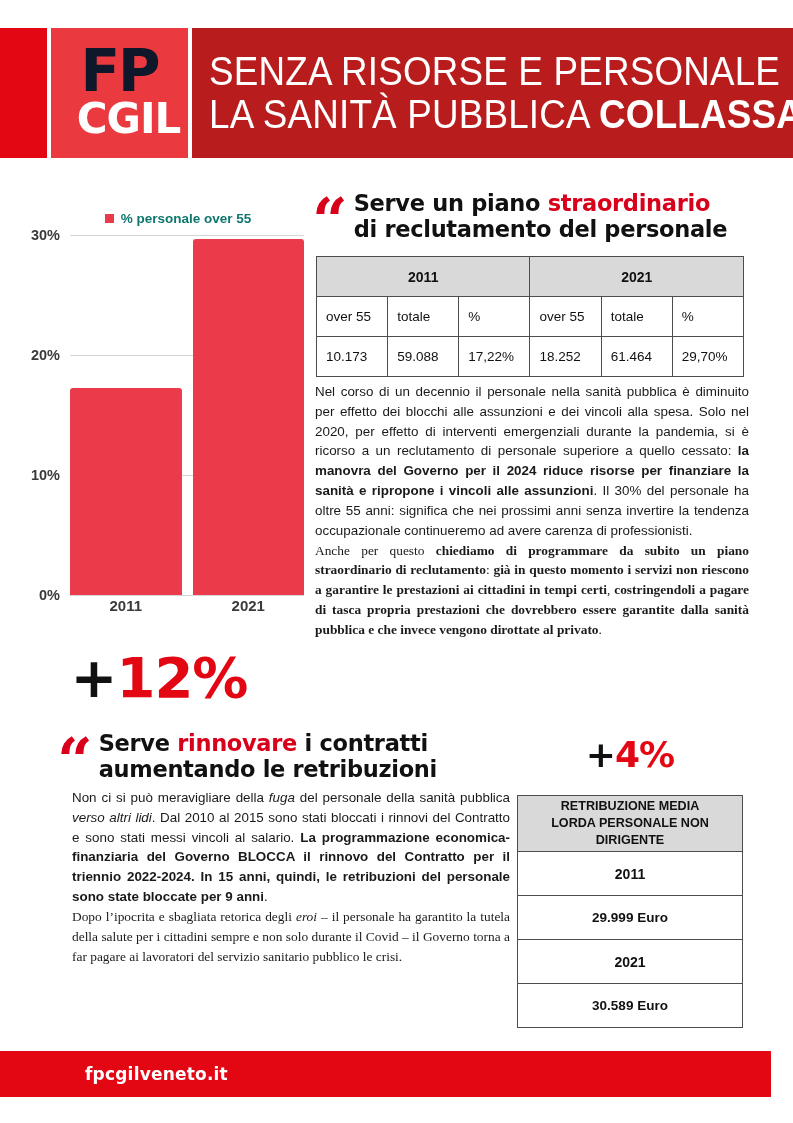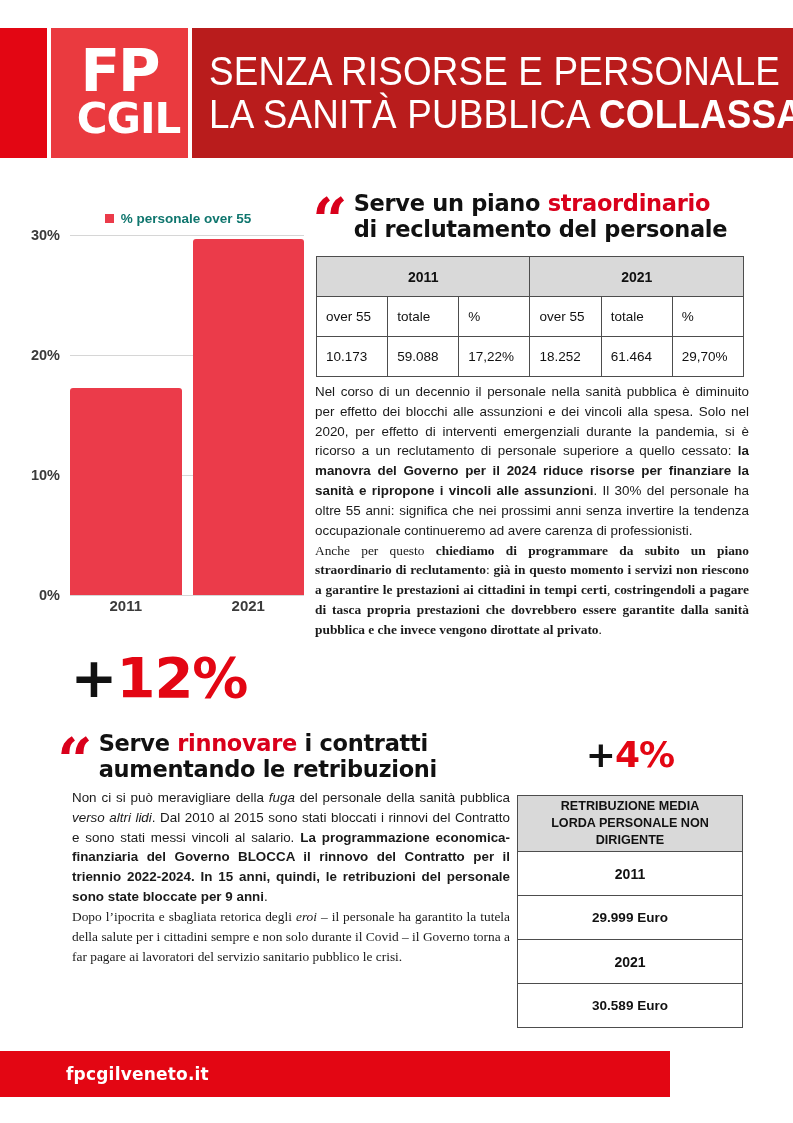--- a/index.html
+++ b/index.html
@@ -36,21 +36,21 @@
     position: absolute;
     left: 51px; top: 0;
     width: 137px; height: 130px;
     background: #ea3a3f;
     display: flex;
     flex-direction: column;
     align-items: center;
     justify-content: center;
   }
   .logo-fp {
-    color: #ffffff;
+    color: #0f172a;
     font-family: "DejaVu Sans", sans-serif;
     font-weight: 700;
     font-size: 58px;
     line-height: 0.92;
     letter-spacing: -2px;
     margin-top: -2px;
   }
   .logo-cgil {
     color: #ffffff;
     font-family: "DejaVu Sans", sans-serif;
@@ -320,25 +320,25 @@
   .salary-table td.amount {
     font-weight: 700;
     font-size: 13.5px;
     height: 44px;
   }
 
   
   .footer {
     position: absolute;
     left: 0; bottom: 26px;
-    width: 670px; height: 46px;
+    width: 771px; height: 46px;
     background: #e30613;
     display: flex;
     align-items: center;
-    padding-left: 66px;
+    padding-left: 85px;
   }
   .footer-text {
     color: #ffffff;
     font-family: "DejaVu Sans", sans-serif;
     font-weight: 700;
     font-size: 17px;
     letter-spacing: 0.2px;
   }
 </style>
 </head>

